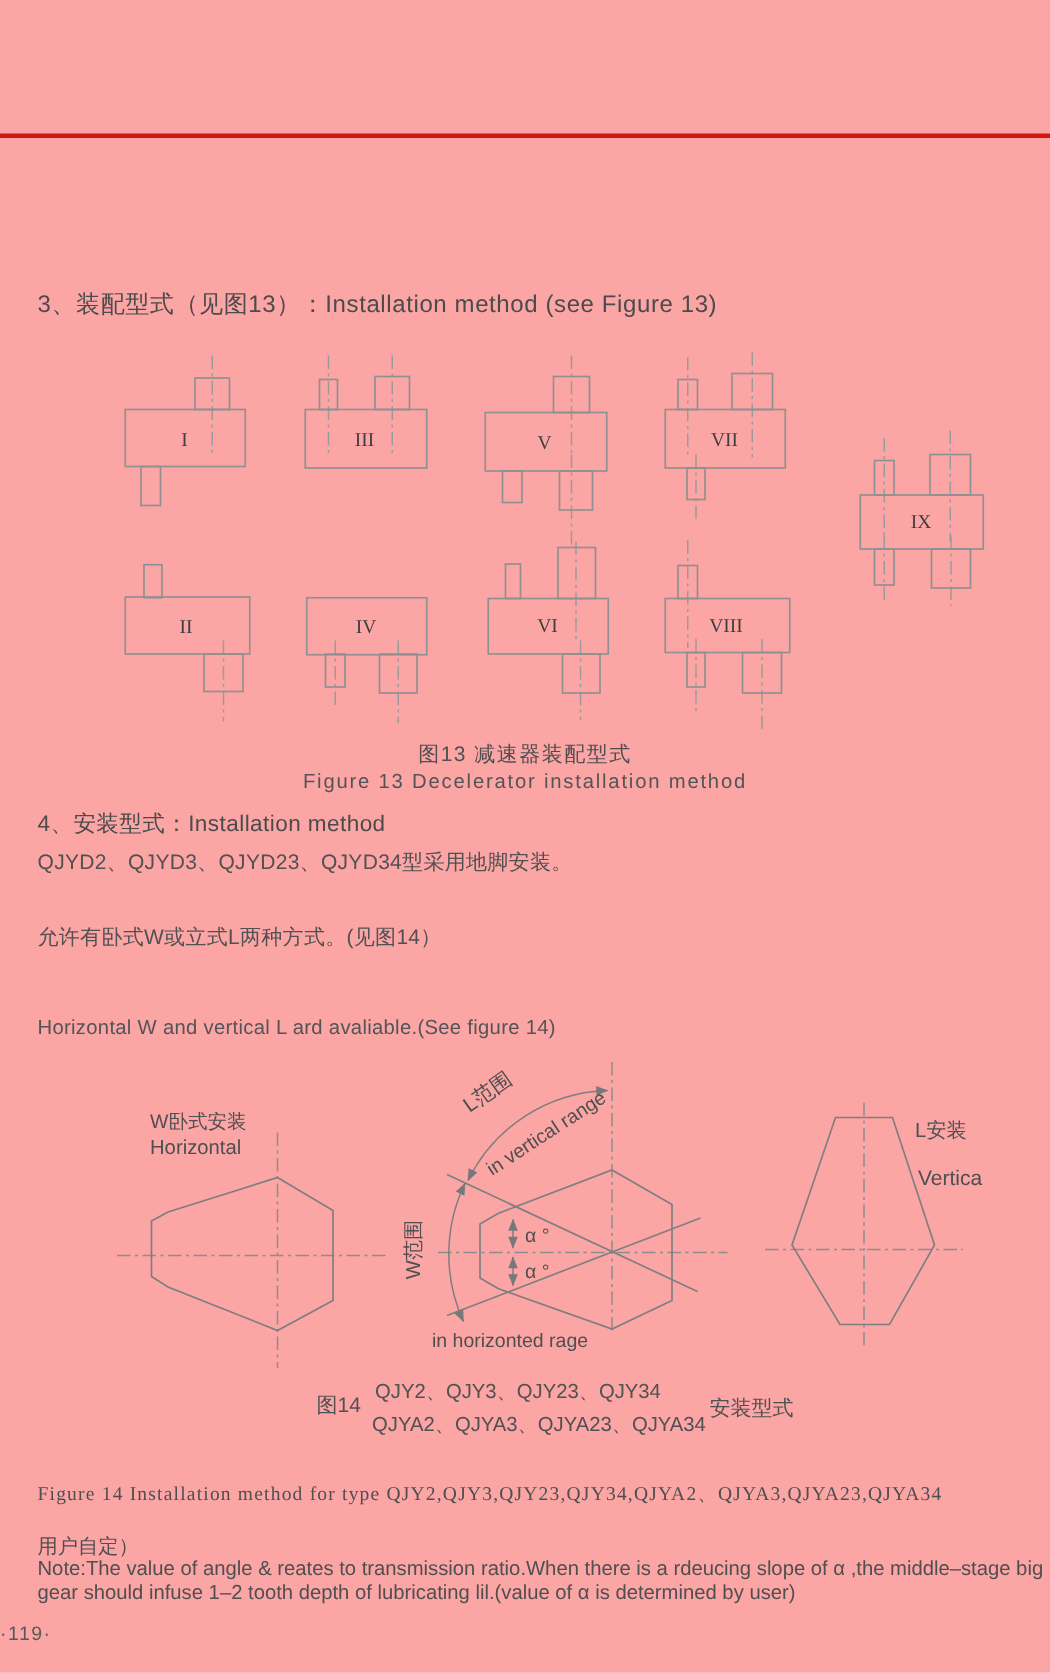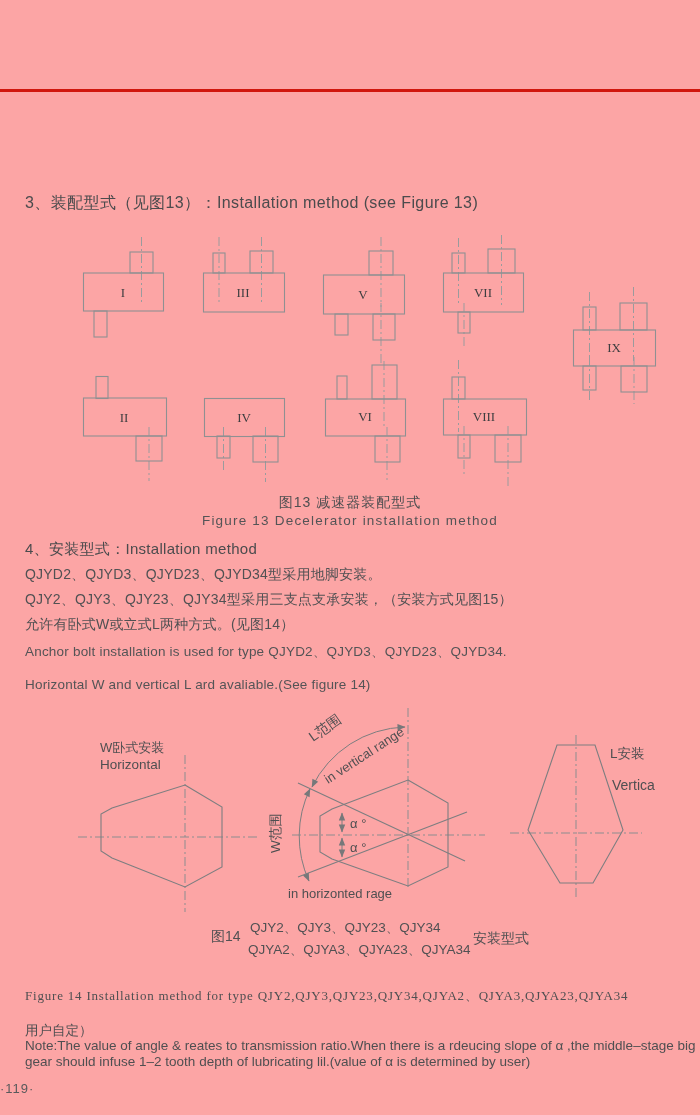--- a/index.html
+++ b/index.html
@@ -142,24 +142,22 @@
     </g>
     <text class="roman" x="41" y="65">IX</text>
   </svg>
 
   <div class="abs cap cap-cn">图13 减速器装配型式</div>
   <div class="abs cap cap-en">Figure 13 Decelerator installation method</div>
 
   <div class="abs h4t">4、安装型式：Installation method</div>
 
   <div class="abs cnline" style="top:566px">QJYD2、QJYD3、QJYD23、QJYD34型采用地脚安装。</div>
-  <div class="abs cnline" style="top:591px">QJY2、QJY3、QJY23、QJY34型采用三支点支承安装，（安装方式见图15）</div>
   <div class="abs cnline" style="top:616px">允许有卧式W或立式L两种方式。(见图14）</div>
 
-  <div class="abs enline" style="top:643px">Anchor bolt installation is used for type QJYD2、QJYD3、QJYD23、QJYD34.</div>
   <div class="abs enline" style="top:677px">Horizontal W and vertical L ard avaliable.(See figure 14)</div>
 
   <svg style="left:40px;top:700px" width="640" height="215">
     <defs>
       <marker id="arr" markerUnits="userSpaceOnUse" markerWidth="9" markerHeight="8" viewBox="0 0 9 8" refX="8" refY="4" orient="auto-start-reverse">
         <path d="M0.5,0.8 L8.5,4 L0.5,7.2 Z" fill="#77787a"></path>
       </marker>
     </defs>
 
     <g>

